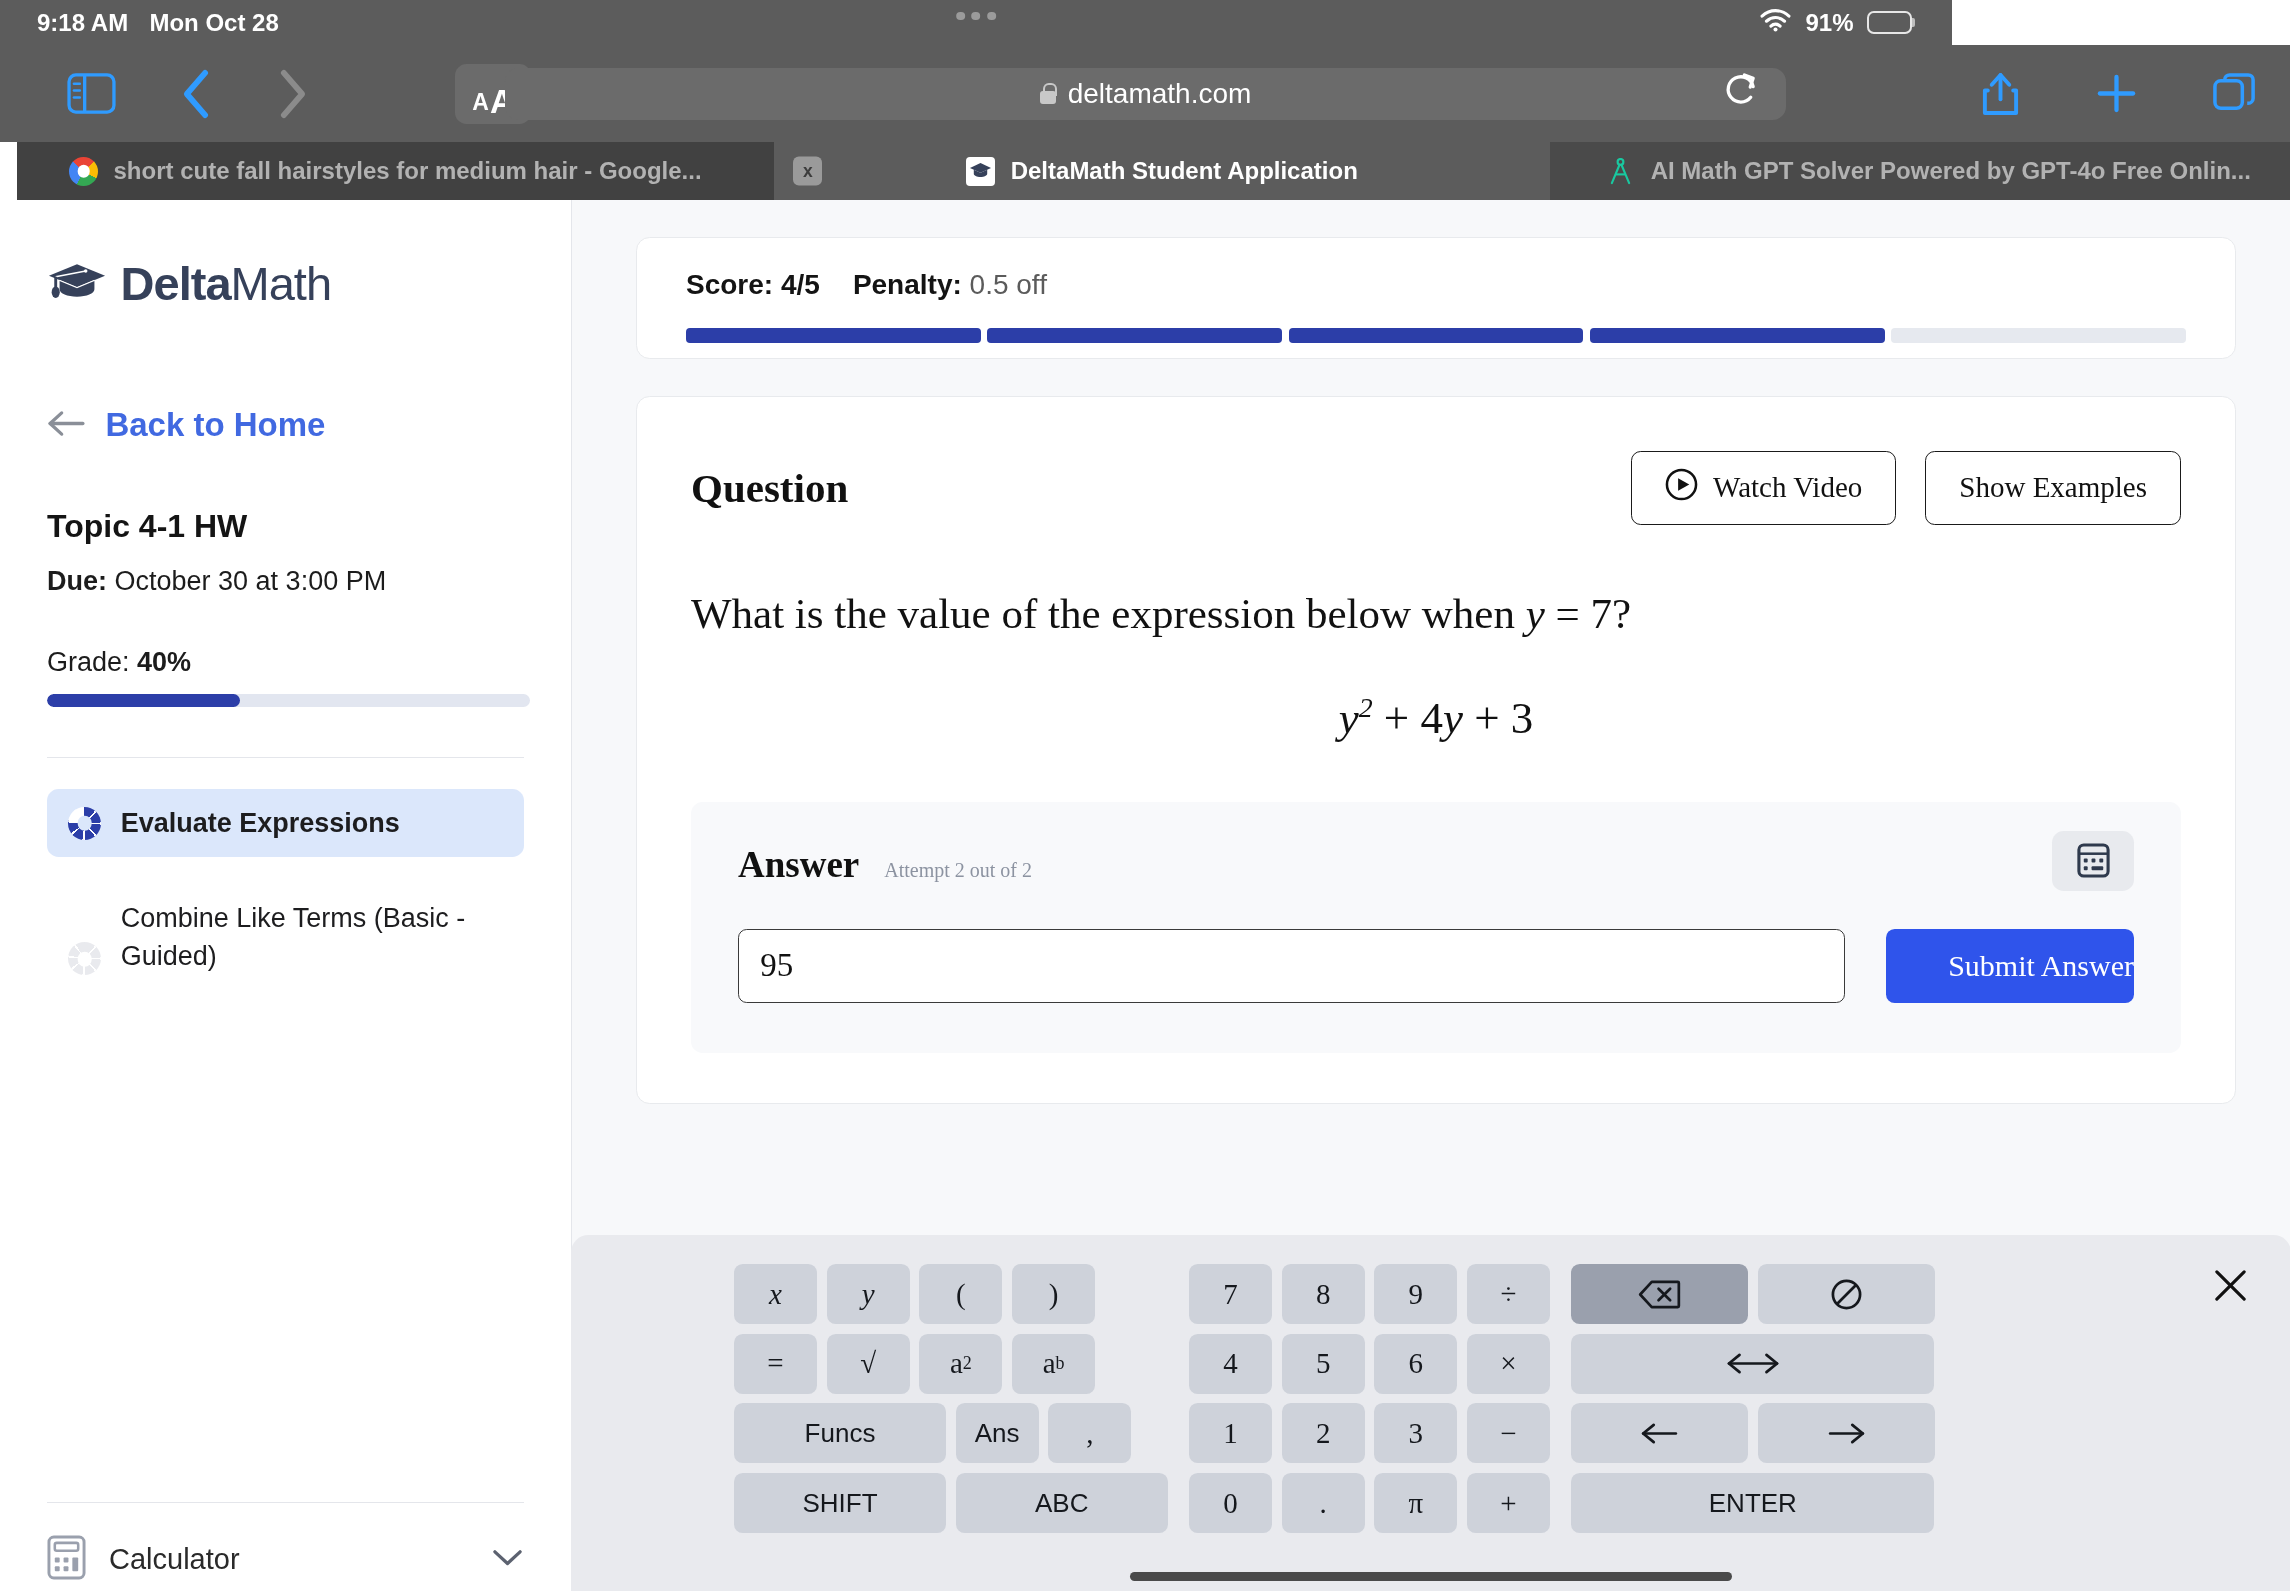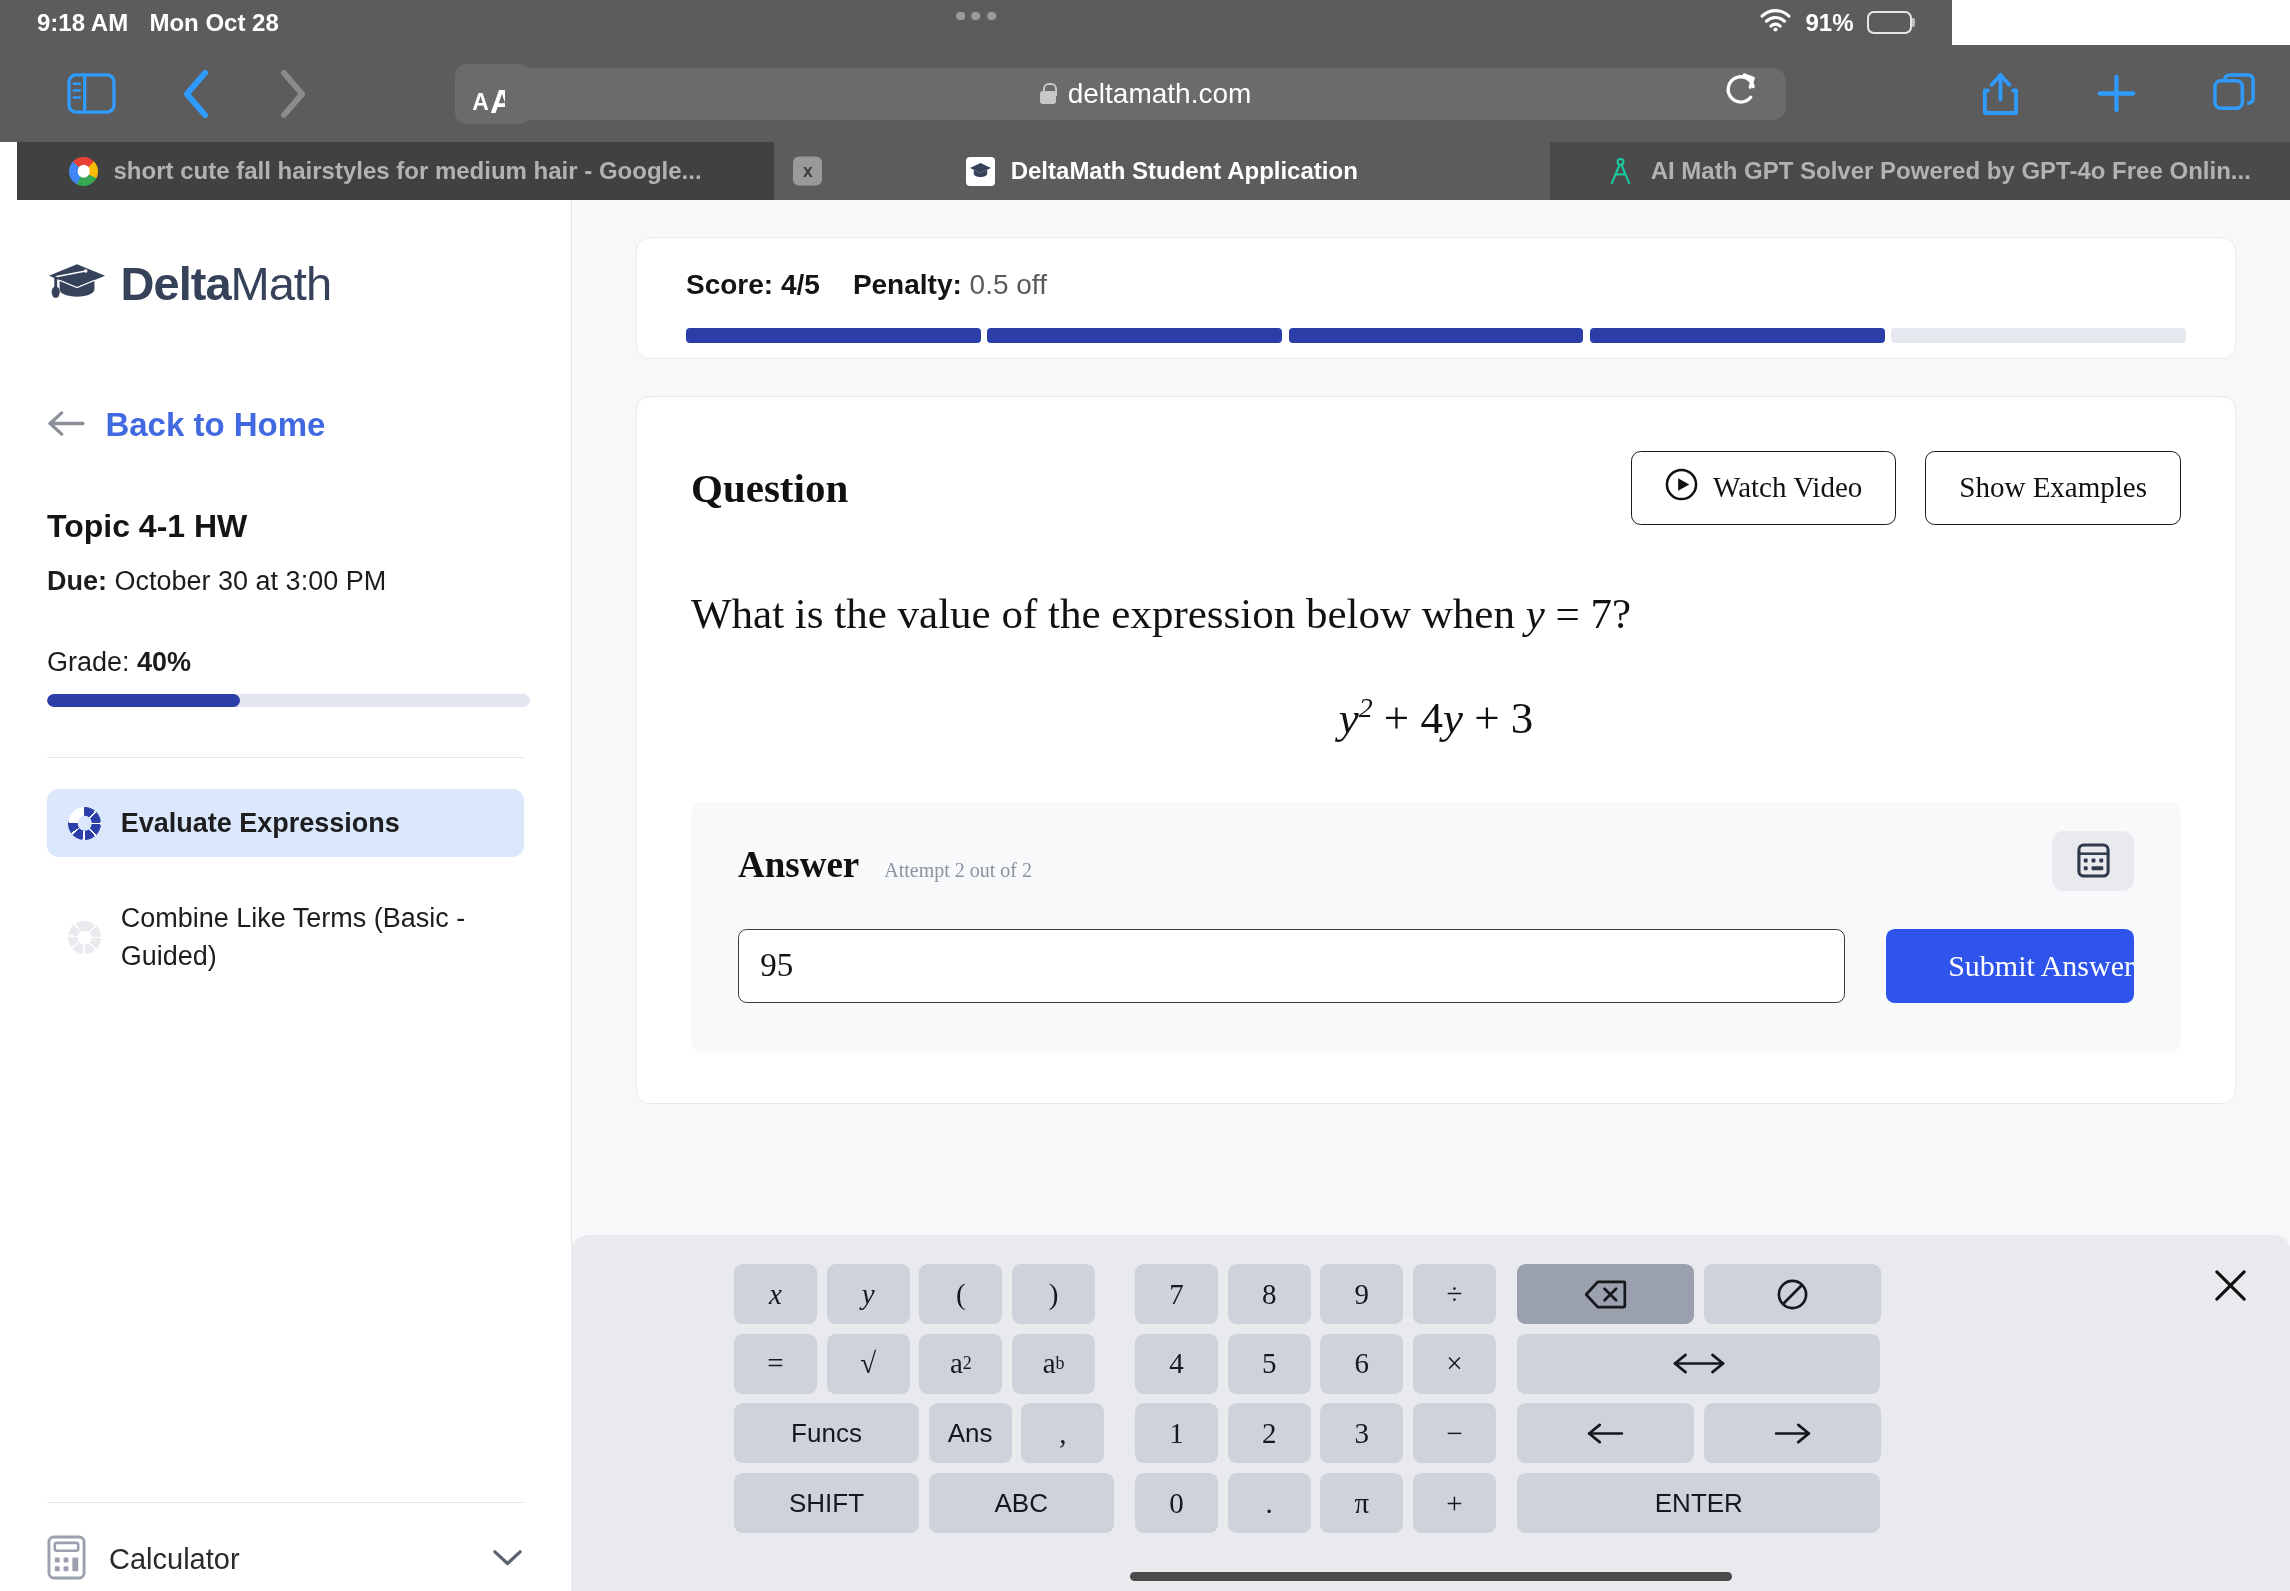--- a/index.html
+++ b/index.html
@@ -107,21 +107,21 @@
   .grade-fill { height:100%; background:#2c3ea8; border-radius:6.8px; }
   .sb-divider { margin-top: 50px; height:1px; background:#e4e6eb; width: 477px;}
 
   .sb-item {
     display:flex; align-items:center; gap: 19.4px; border-radius: 11.6px;
     padding: 17.5px 21.3px; margin-top: 31px; cursor:pointer;
   }
   .sb-item.active { background:#dbe7fb; }
   .sb-item .lbl { font-size: 27px; color:#1d1d1f; }
   .sb-item.active .lbl { font-weight: bold; }
-  .sb-item.next { margin-top: 25px; align-items:center; }
+  .sb-item.next { margin-top: 25px; align-items:flex-end; }
   .sb-item.next .lbl { line-height: 1.4; }
   .donut { width: 33px; height:33px; flex:0 0 33px; border-radius:50%; }
   .donut.done {
     background: conic-gradient(#2c3ea8 0 78%, #ffffff 78% 100%);
     position:relative;
   }
   .donut.done:after{content:"";position:absolute;left:50%;top:50%;transform:translate(-50%,-50%);
     width:14.6px;height:14.6px;border-radius:50%;background:#dbe7fb;}
   .donut.todo { background: conic-gradient(#e9eaee 0 100%); position:relative;}
   .donut.todo:after{content:"";position:absolute;left:50%;top:50%;transform:translate(-50%,-50%);
@@ -203,21 +203,21 @@
   .key {
     background:#ced2da; border-radius: 8.7px; height: 60px;
     display:flex; align-items:center; justify-content:center;
     font-size: 29px; color:#15181d; cursor:pointer;
     font-family:"Liberation Serif", serif;
   }
   .key.sans { font-family:"Liberation Sans", sans-serif; font-size: 26px; }
   .key.mi { font-style: italic; }
   .key.hl { background:#9aa0ad; }
   .k1 { width: 83px; }
-  .k2 { width: 185px; }
+  .k2 { width: 212px; }
   .gap { width: 21.3px; }
   .key sup { font-size:.62em; vertical-align: super; }
 
   .homebar {
     position:absolute; bottom: 9.7px; left: 50%; transform: translateX(-50%);
     width: 602px; height: 9.7px; border-radius: 4.9px; background:#4a4a4a;
   }
 </style>
 </head>
 <body>

